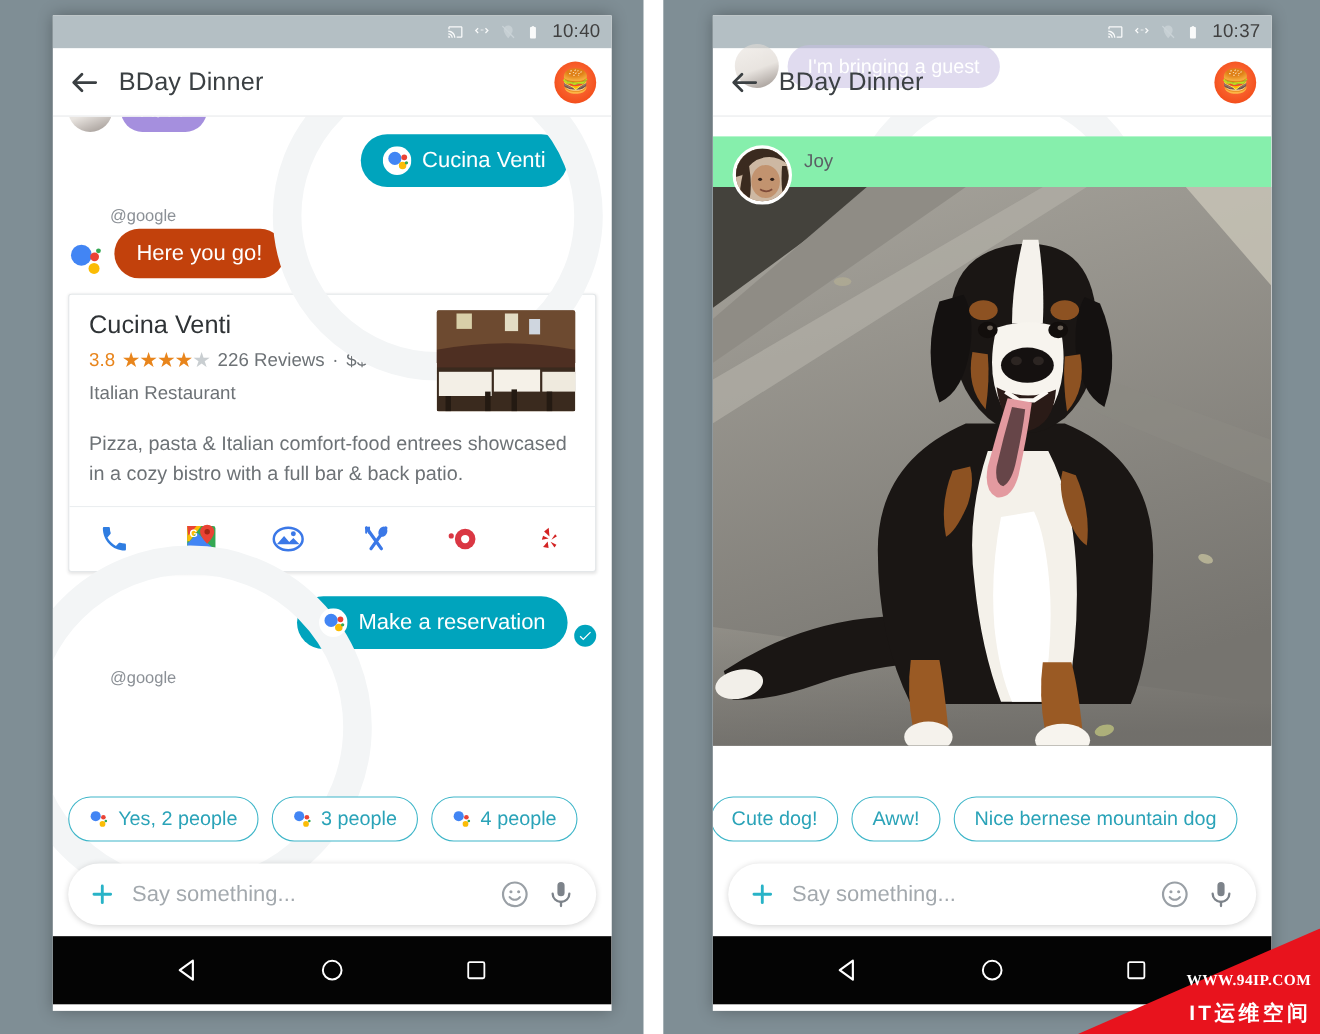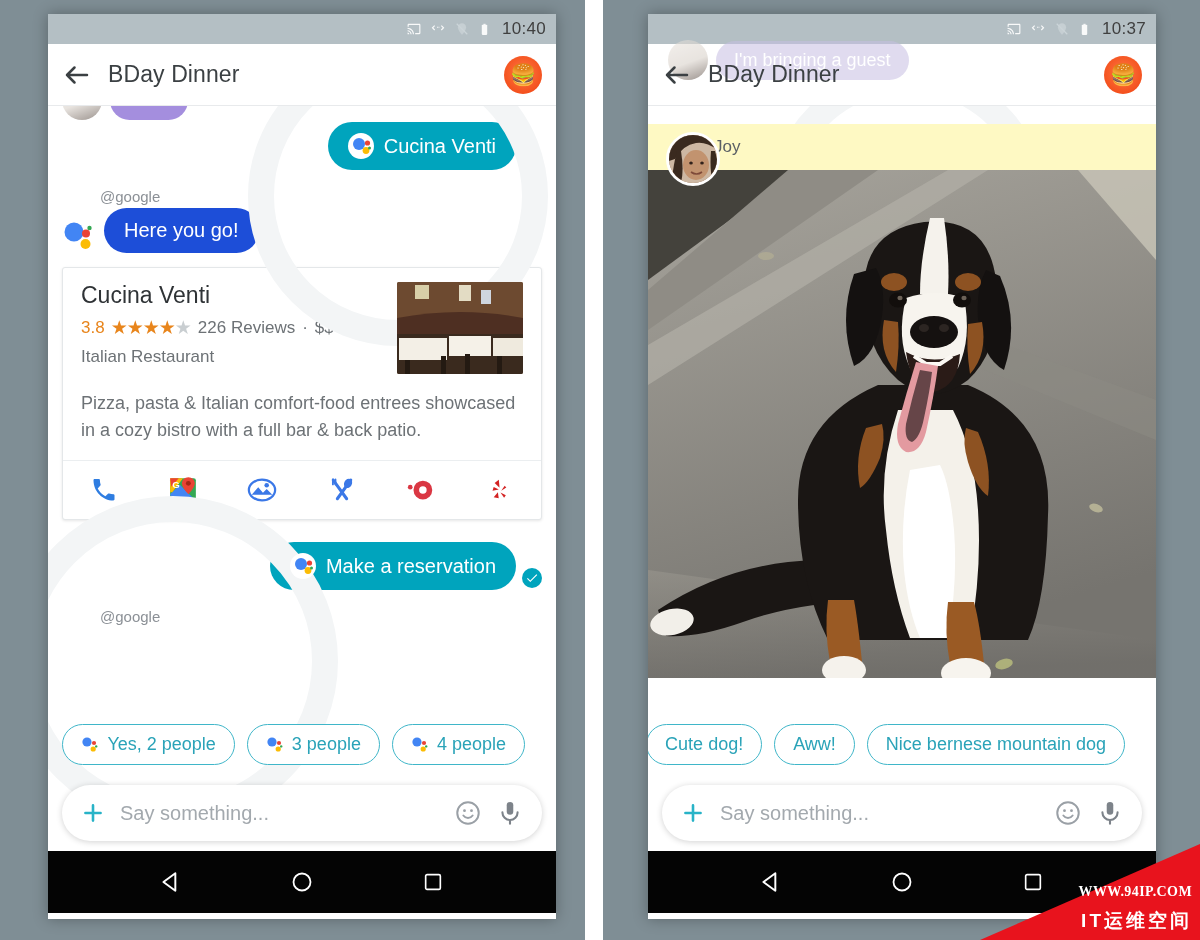--- a/index.html
+++ b/index.html
@@ -88,21 +88,21 @@
   .ga-dots { position: relative; width: 34px; height: 34px; flex: 0 0 34px; }
 
   .sender-label {
     font-size: 15px; color: #8b9096; margin-left: 52px; margin-bottom: 3px;
   }
 
   .bubble {
     border-radius: 24px; padding: 11px 20px; font-size: 20px;
     line-height: 1.15; color: #ffffff; max-width: 330px;
   }
-  .bubble.purple { background: #1d4ed8; }
+  .bubble.purple { background: #c2410c; }
   .bubble.teal   { background: #00a4bd; display: flex; align-items: center; gap: 10px; }
   .bubble.teal.light { background: #5cb3c7; }
 
   .tick {
     width: 20px; height: 20px; border-radius: 50%; background: #00a4bd;
     flex: 0 0 20px; margin-left: 6px; margin-bottom: 2px;
     display: flex; align-items: center; justify-content: center;
   }
 
   
@@ -171,21 +171,21 @@
   .nav-btn { width: 30px; height: 30px; display:flex; align-items:center; justify-content:center; }
 
   
   .photo-wrap { position: relative; }
   .photo {
     width: 100%; height: 508px; position: relative; overflow: hidden;
     background: linear-gradient(165deg,#a8a49d 0%, #8e8b85 18%, #9a9791 34%, #868480 60%, #6f6e6b 100%);
   }
   .joy-row {
     position: relative; height: 46px; display: flex; align-items: center;
-    padding-left: 8px; gap: 12px; background: #fef9c3; z-index: 4;
+    padding-left: 25px; gap: 12px; background: #86efac; z-index: 4;
   }
   .joy-avatar {
     position: absolute; left: 18px; top: 8px; width: 54px; height: 54px;
     border-radius: 50%; border: 3px solid #ffffff; z-index: 6; overflow: hidden;
     background: linear-gradient(150deg,#4a3428 0%, #8c6a52 30%, #c99b7d 55%, #6b4a35 100%);
   }
   .joy-name { font-size: 17px; color: #5b6065; margin-left: 58px; }
 
   
   .watermark {

